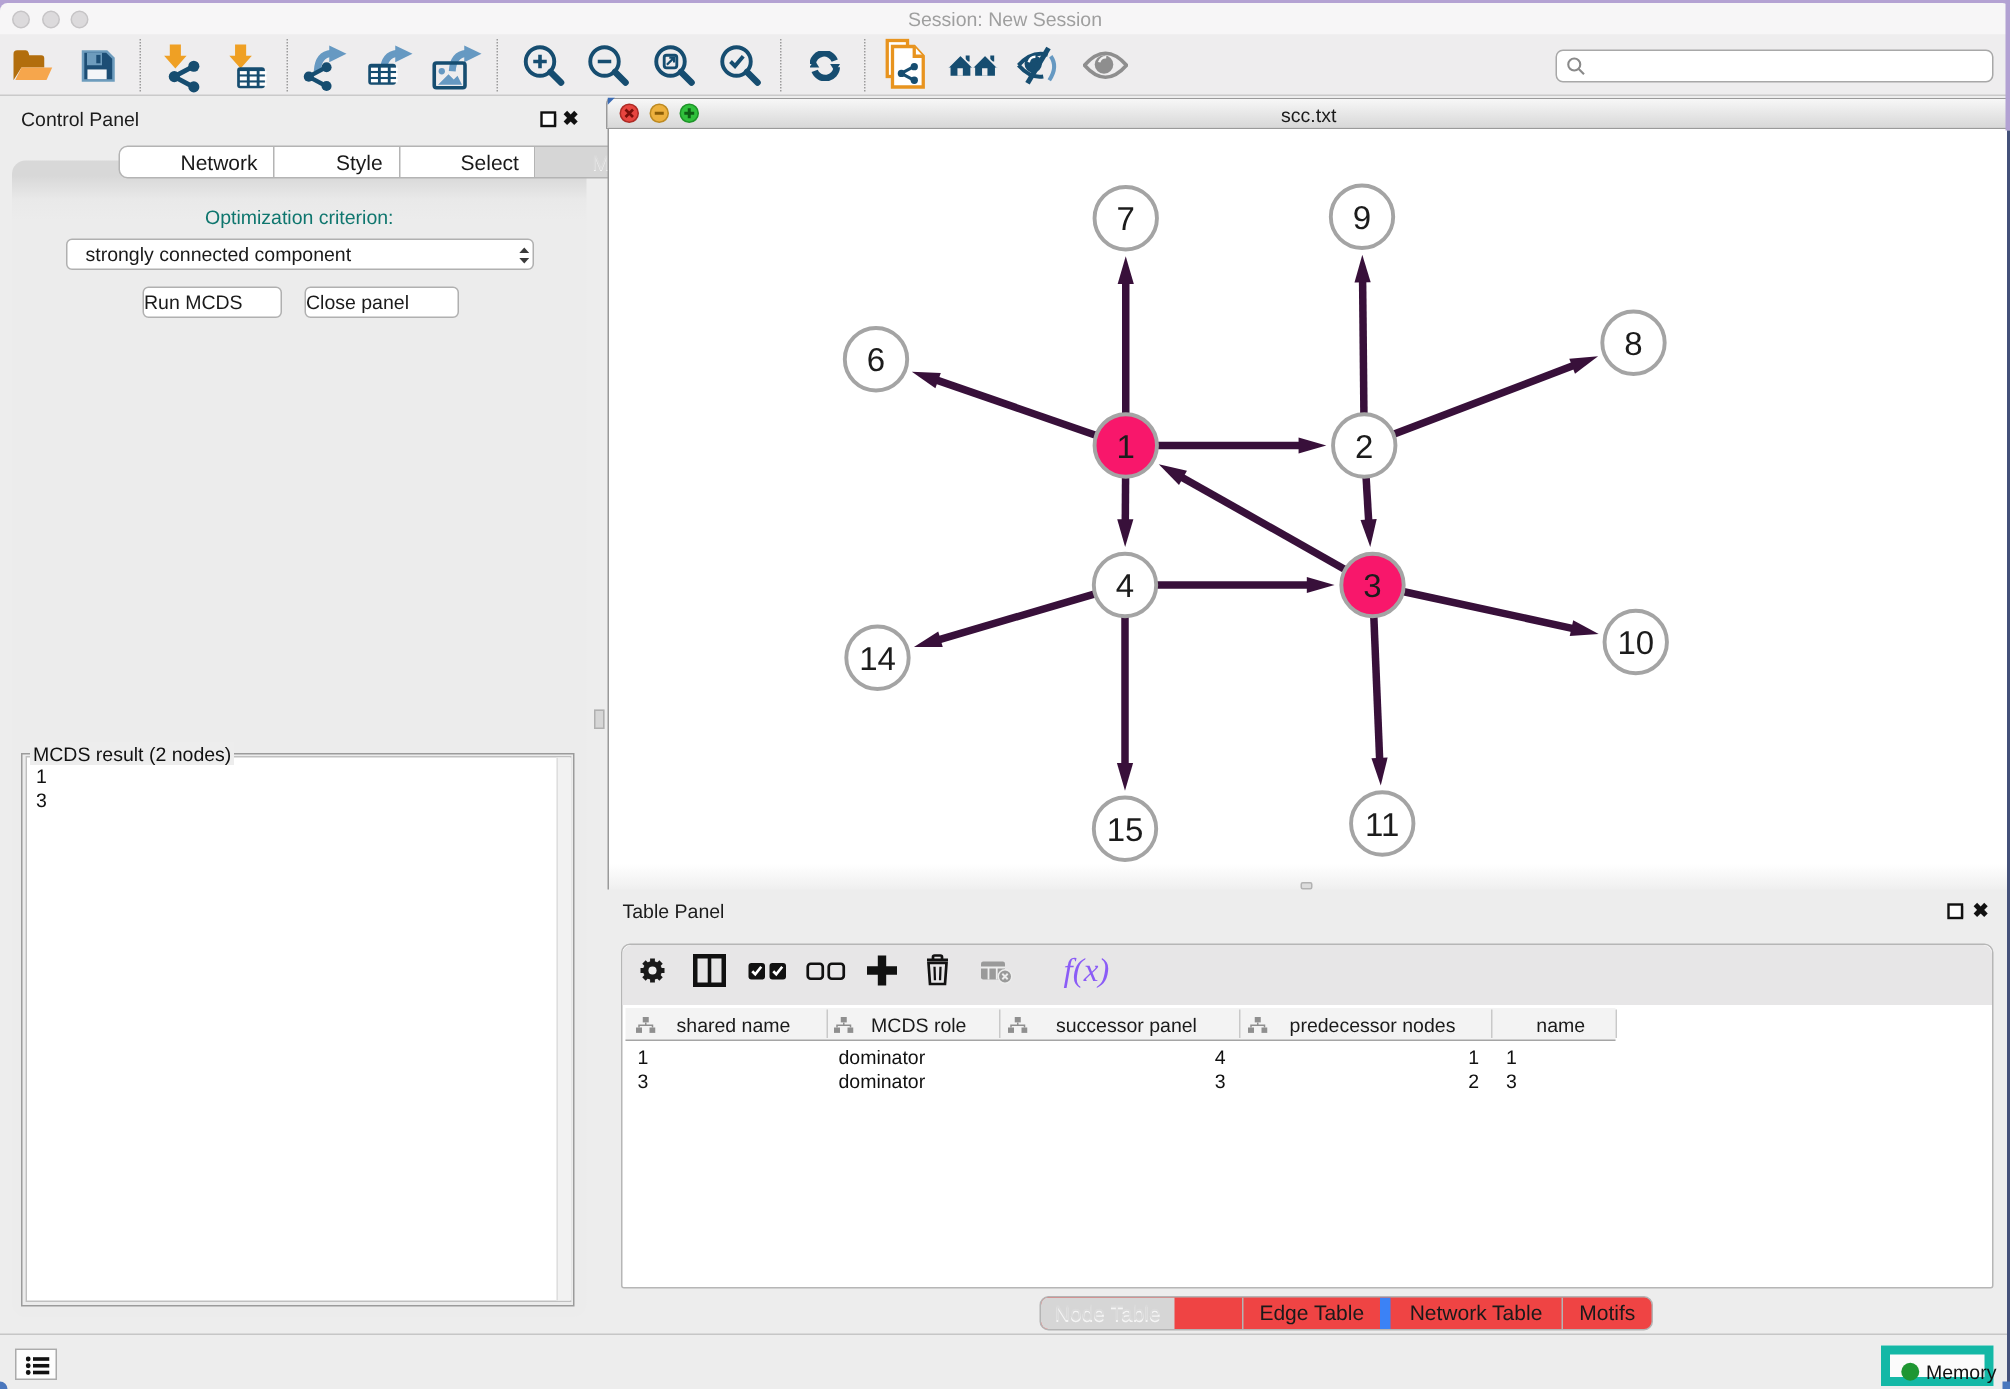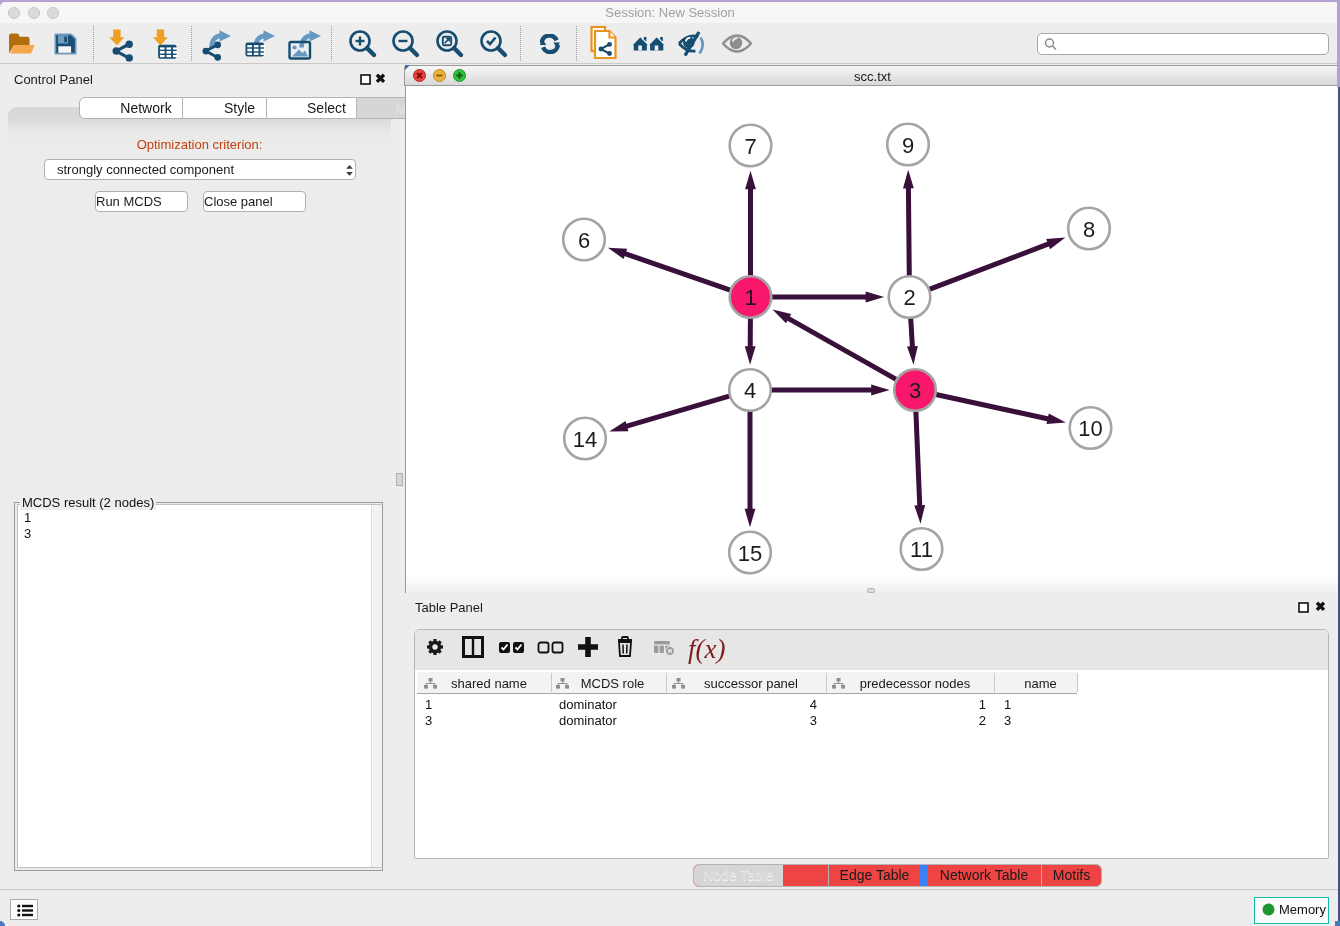--- a/index.html
+++ b/index.html
@@ -18,21 +18,21 @@
 .sep{position:absolute;top:3px;height:35px;width:0;border-left:1px dotted #9b9b9b;}
 #searchbox{position:absolute;left:1037px;top:33px;width:292px;height:22px;background:#fff;
   border:1px solid #a8a8a8;border-radius:5px;box-sizing:border-box;}
 #cp-title{position:absolute;left:14px;top:72px;font-size:13px;color:#1c1c1c;}
 #cp-tabs{position:absolute;left:79px;top:97px;height:20px;display:flex;
   font-size:14px;border:1px solid #b4b4b4;border-radius:6px;overflow:hidden;background:#fff;}
 .cptab{height:20px;line-height:20px;text-align:center;color:#1a1a1a;padding-left:30px;}
 .cptab.sel{background:#d6d6d6;color:#dadada;text-shadow:0 1px 0 rgba(255,255,255,.75);}
 #cp-body{position:absolute;left:8px;top:107px;width:383px;height:771px;border-radius:9px;
   background:linear-gradient(#d8d8d8 10px,#e9e9e9 26px,#ececec 40px);}
-#optlabel{position:absolute;left:0;top:137px;width:399px;text-align:center;font-size:13px;color:#c2410c;}
+#optlabel{position:absolute;left:0;top:137px;width:399px;text-align:center;font-size:13px;color:#0f766e;}
 #optsel{position:absolute;left:44px;top:159px;width:312px;height:21px;background:#fff;
   border:1px solid #b0b0b0;border-radius:4px;box-sizing:border-box;font-size:13px;color:#1a1a1a;
   line-height:19px;padding-left:12px;}
 .btn{position:absolute;top:191px;height:21px;background:#fff;border:1px solid #b0b0b0;
   border-radius:4px;box-sizing:border-box;font-size:13px;color:#1a1a1a;text-align:left;
   line-height:19px;}
 #fieldset{position:absolute;left:14px;top:502px;width:369px;height:369px;
   border:1px solid #9b9b9b;box-sizing:border-box;}
 #fieldlegend{position:absolute;left:20px;top:495px;background:#ededed;padding:0 2px;
   font-size:13px;color:#111;}
@@ -63,21 +63,21 @@
 .coldiv{position:absolute;top:673px;height:19px;width:0;border-left:1px solid #c9c9c9;}
 .cell{position:absolute;font-size:13px;color:#111;}
 #tb-tabs{position:absolute;left:693px;top:864px;height:21px;display:flex;font-size:14px;
   border:1px solid #b4b4b4;border-radius:6px;overflow:hidden;background:#ef4444;}
 .tbtab{height:21px;line-height:20px;text-align:center;color:#1a1a1a;}
 .tbtab.sel{background:#d6d6d6;color:#dadada;text-shadow:0 1px 0 rgba(255,255,255,.75);}
 #statusline{position:absolute;left:0;top:889px;width:1340px;height:0;border-top:1px solid #c6c6c6;}
 #listbtn{position:absolute;left:10px;top:899px;width:28px;height:21px;background:#fdfdfd;
   border:1px solid #ababab;box-sizing:border-box;}
 #membtn{position:absolute;left:1254px;top:897px;width:75px;height:27px;background:#fbfbfb;
-  border:1px solid #14b8a6;box-sizing:border-box;font-size:13px;color:#111;}
+  border:6px solid #14b8a6;box-sizing:border-box;font-size:13px;color:#111;}
 </style>
 </head>
 <body>
 <div id="app">
   <div id="purple"></div>
   <div id="titlebar"></div>
   <div class="tl" style="left:8px;"></div>
   <div class="tl" style="left:28px;"></div>
   <div class="tl" style="left:47px;"></div>
   <div id="wtitle">Session: New Session</div>
@@ -402,21 +402,21 @@
     <svg class="abs" style="left:653px;top:638px;" width="23" height="19" viewBox="0 0 23 19">
       <rect x="1" y="3" width="16" height="12" rx="1.5" fill="#9a9a9a"></rect>
       <g stroke="#ededed" stroke-width="1.2">
         <line x1="1" y1="7" x2="17" y2="7"></line>
         <line x1="6" y1="7" x2="6" y2="15"></line>
         <line x1="11.5" y1="7" x2="11.5" y2="15"></line>
       </g>
       <circle cx="17" cy="13" r="4.5" fill="#9a9a9a" stroke="#ededed" stroke-width="1"></circle>
       <path d="M15.2,11.2 L18.8,14.8 M18.8,11.2 L15.2,14.8" stroke="#ededed" stroke-width="1.3"></path>
     </svg>
-    <div class="abs" style="left:688px;top:634px;font-size:27px;color:#7f1d1d;font-family:'Liberation Serif',serif;font-style:italic;">f(x)</div>
+    <div class="abs" style="left:709px;top:634px;font-size:22px;color:#8b5cf6;font-family:'Liberation Serif',serif;font-style:italic;">f(x)</div>
   <div id="tp-header"></div>
   <svg class="abs" style="left:424px;top:678px;" width="13" height="11" viewBox="0 0 13 11">
       <g fill="#8f8f8f">
         <rect x="4.5" y="0" width="4" height="3.6"></rect>
         <rect x="0" y="7" width="4" height="3.6"></rect>
         <rect x="9" y="7" width="4" height="3.6"></rect>
       </g>
       <path d="M6.5,3.6 L6.5,5.5 M2,7 L2,5.5 L11,5.5 L11,7" stroke="#8f8f8f" stroke-width="1" fill="none"></path>
     </svg>
     <div class="colname" style="left:428px;width:122px;text-align:center;">shared name</div>

